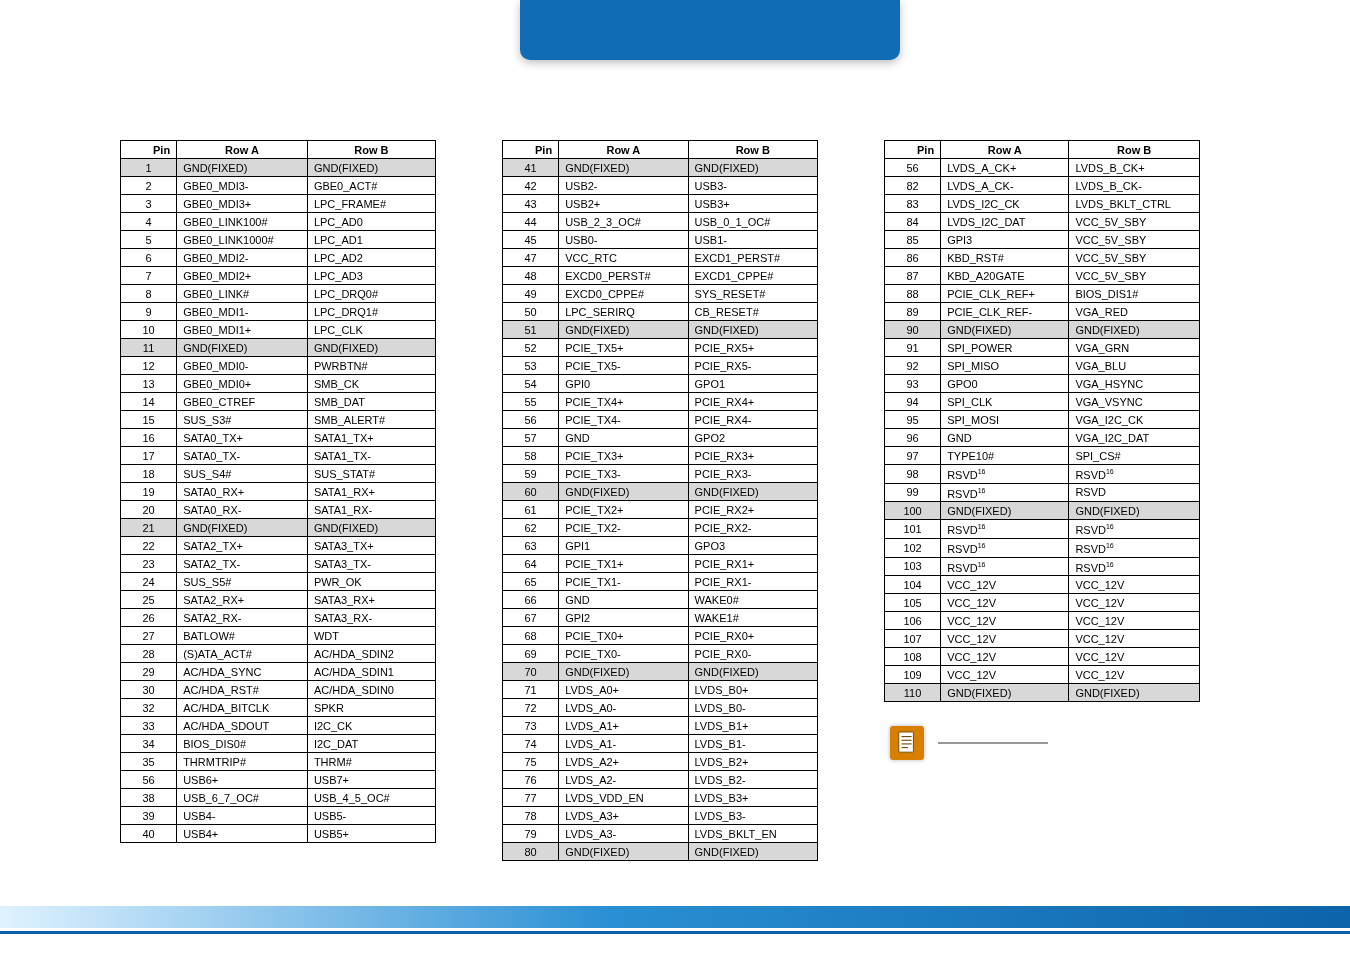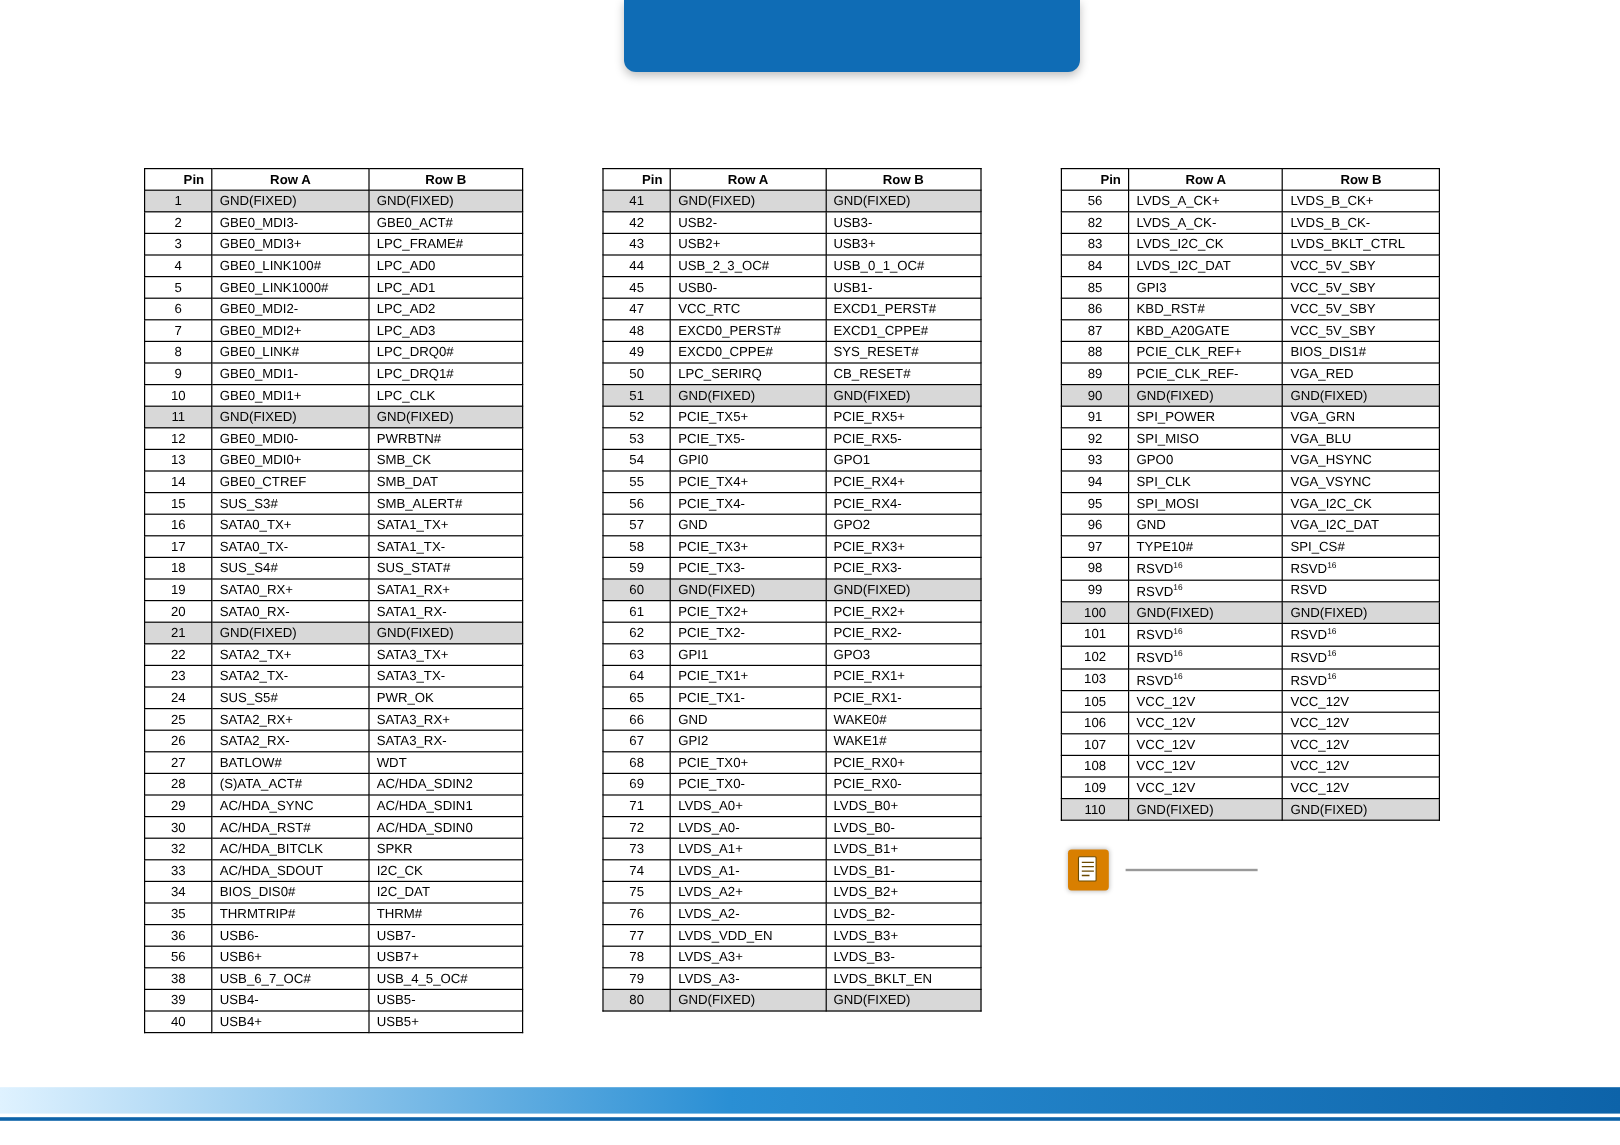--- a/index.html
+++ b/index.html
@@ -227,25 +227,20 @@
             <td class="pin">34</td>
             <td class="sig">BIOS_DIS0#</td>
             <td class="sig">I2C_DAT</td>
           </tr>
           <tr>
             <td class="pin">35</td>
             <td class="sig">THRMTRIP#</td>
             <td class="sig">THRM#</td>
           </tr>
           <tr>
-            <td class="pin">36</td>
-            <td class="sig">USB6-</td>
-            <td class="sig">USB7-</td>
-          </tr>
-          <tr>
             <td class="pin">56</td>
             <td class="sig">USB6+</td>
             <td class="sig">USB7+</td>
           </tr>
           <tr>
             <td class="pin">38</td>
             <td class="sig">USB_6_7_OC#</td>
             <td class="sig">USB_4_5_OC#</td>
           </tr>
           <tr>
@@ -401,20 +396,25 @@
           </tr>
           <tr>
             <td class="pin">68</td>
             <td class="sig">PCIE_TX0+</td>
             <td class="sig">PCIE_RX0+</td>
           </tr>
           <tr>
             <td class="pin">69</td>
             <td class="sig">PCIE_TX0-</td>
             <td class="sig">PCIE_RX0-</td>
+          </tr>
+          <tr class="shaded">
+            <td class="pin">70</td>
+            <td class="sig">GND(FIXED)</td>
+            <td class="sig">GND(FIXED)</td>
           </tr>
           <tr>
             <td class="pin">71</td>
             <td class="sig">LVDS_A0+</td>
             <td class="sig">LVDS_B0+</td>
           </tr>
           <tr>
             <td class="pin">72</td>
             <td class="sig">LVDS_A0-</td>
             <td class="sig">LVDS_B0-</td>
@@ -578,20 +578,25 @@
             </tr>
             <tr>
               <td class="pin">102</td>
               <td class="sig">RSVD<span class="sup">16</span></td>
               <td class="sig">RSVD<span class="sup">16</span></td>
             </tr>
             <tr>
               <td class="pin">103</td>
               <td class="sig">RSVD<span class="sup">16</span></td>
               <td class="sig">RSVD<span class="sup">16</span></td>
+            </tr>
+            <tr>
+              <td class="pin">104</td>
+              <td class="sig">VCC_12V</td>
+              <td class="sig">VCC_12V</td>
             </tr>
             <tr>
               <td class="pin">105</td>
               <td class="sig">VCC_12V</td>
               <td class="sig">VCC_12V</td>
             </tr>
             <tr>
               <td class="pin">106</td>
               <td class="sig">VCC_12V</td>
               <td class="sig">VCC_12V</td>

